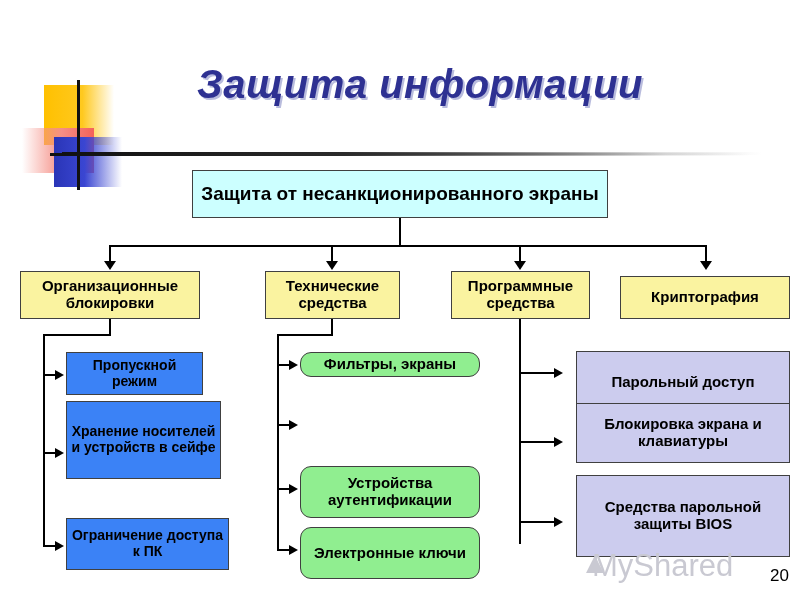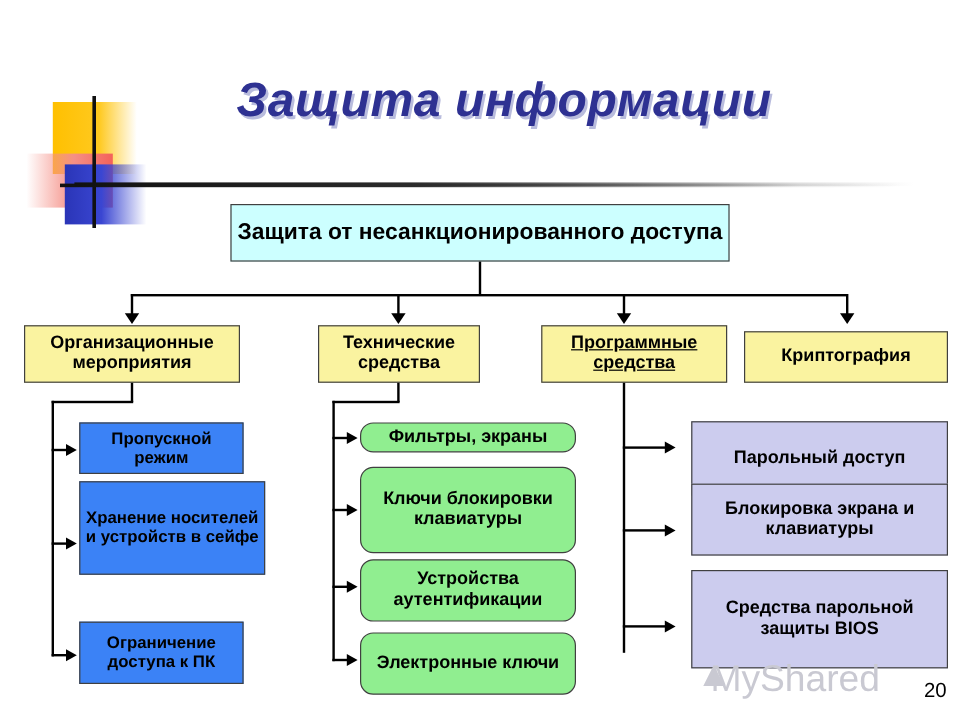--- a/index.html
+++ b/index.html
@@ -116,47 +116,47 @@
     <div class="lg-red"></div>
     <div class="lg-blue"></div>
     <div class="lg-vline"></div>
   </div>
   <div class="lg-hline" style="left:50px; top:153px;"></div>
   <div id="rule"></div>
 
   <div id="title">Защита информации</div>
 
   <div class="box cyan" style="left:192px; top:170px; width:416px; height:48px; font-size:19px;">
-    <span>Защита от несанкционированного доступа</span>
+    <span>Защита от несанкционированного экраны</span>
   </div>
 
   <div class="ln vln" style="left:399px; top:218px; height:28px;"></div>
   <div class="ln hln" style="left:109px; top:245px; width:596px;"></div>
 
   <div class="ln vln" style="left:109px; top:245px; height:18px;"></div>
   <div class="arrow-down" style="left:104px; top:261px;"></div>
 
   <div class="ln vln" style="left:331px; top:245px; height:18px;"></div>
   <div class="arrow-down" style="left:326px; top:261px;"></div>
 
   <div class="ln vln" style="left:519px; top:245px; height:18px;"></div>
   <div class="arrow-down" style="left:514px; top:261px;"></div>
 
   <div class="ln vln" style="left:705px; top:245px; height:18px;"></div>
   <div class="arrow-down" style="left:700px; top:261px;"></div>
 
   <div class="box yellow" style="left:20px; top:271px; width:180px; height:48px; font-size:15px;">
-    <span>Организационные мероприятия</span>
+    <span>Организационные блокировки</span>
   </div>
 
   <div class="box yellow" style="left:265px; top:271px; width:135px; height:48px; font-size:15px;">
     <span>Технические средства</span>
   </div>
 
-  <div class="box yellow" style="left:451px; top:271px; width:155px; height:48px; font-size:15px;text-decoration:underline;">
+  <div class="box yellow" style="left:451px; top:271px; width:139px; height:48px; font-size:15px;">
     <span>Программные средства</span>
   </div>
 
   <div class="box yellow" style="left:620px; top:276px; width:170px; height:43px; font-size:15px;">
     <span>Криптография</span>
   </div>
 
   <div class="ln vln" style="left:109px; top:319px; height:16px;"></div>
   <div class="ln hln" style="left:43px; top:334px; width:68px;"></div>
   <div class="ln vln" style="left:43px; top:334px; height:213px;"></div>
@@ -171,21 +171,21 @@
   <div class="arrow-right" style="left:55px; top:541px;"></div>
 
   <div class="box pink" style="left:66px; top:352px; width:137px; height:43px; font-size:14px;">
     <span>Пропускной режим</span>
   </div>
 
   <div class="box pink" style="left:66px; top:401px; width:155px; height:78px; font-size:14px;">
     <span>Хранение носителей и устройств в сейфе</span>
   </div>
 
-  <div class="box pink" style="left:66px; top:518px; width:137px; height:52px; font-size:14px;">
+  <div class="box pink" style="left:66px; top:518px; width:163px; height:52px; font-size:14px;">
     <span>Ограничение доступа к ПК</span>
   </div>
 
   <div class="ln vln" style="left:331px; top:319px; height:16px;"></div>
   <div class="ln hln" style="left:277px; top:334px; width:56px;"></div>
   <div class="ln vln" style="left:277px; top:334px; height:217px;"></div>
 
   <div class="ln hln" style="left:277px; top:364px; width:14px;"></div>
   <div class="arrow-right" style="left:289px; top:360px;"></div>
 
@@ -195,23 +195,20 @@
   <div class="ln hln" style="left:277px; top:488px; width:14px;"></div>
   <div class="arrow-right" style="left:289px; top:484px;"></div>
 
   <div class="ln hln" style="left:277px; top:549px; width:14px;"></div>
   <div class="arrow-right" style="left:289px; top:545px;"></div>
 
   <div class="box green" style="left:300px; top:352px; width:180px; height:25px; font-size:15px;">
     <span>Фильтры, экраны</span>
   </div>
 
-  <div class="box green" style="left:300px; top:389px; width:180px; height:72px; font-size:15px;">
-    <span>Ключи блокировки клавиатуры</span>
-  </div>
 
   <div class="box green" style="left:300px; top:466px; width:180px; height:52px; font-size:15px;">
     <span>Устройства аутентификации</span>
   </div>
 
   <div class="box green" style="left:300px; top:527px; width:180px; height:52px; font-size:15px;">
     <span>Электронные ключи</span>
   </div>
 
   <div class="ln vln" style="left:519px; top:319px; height:225px;"></div>

